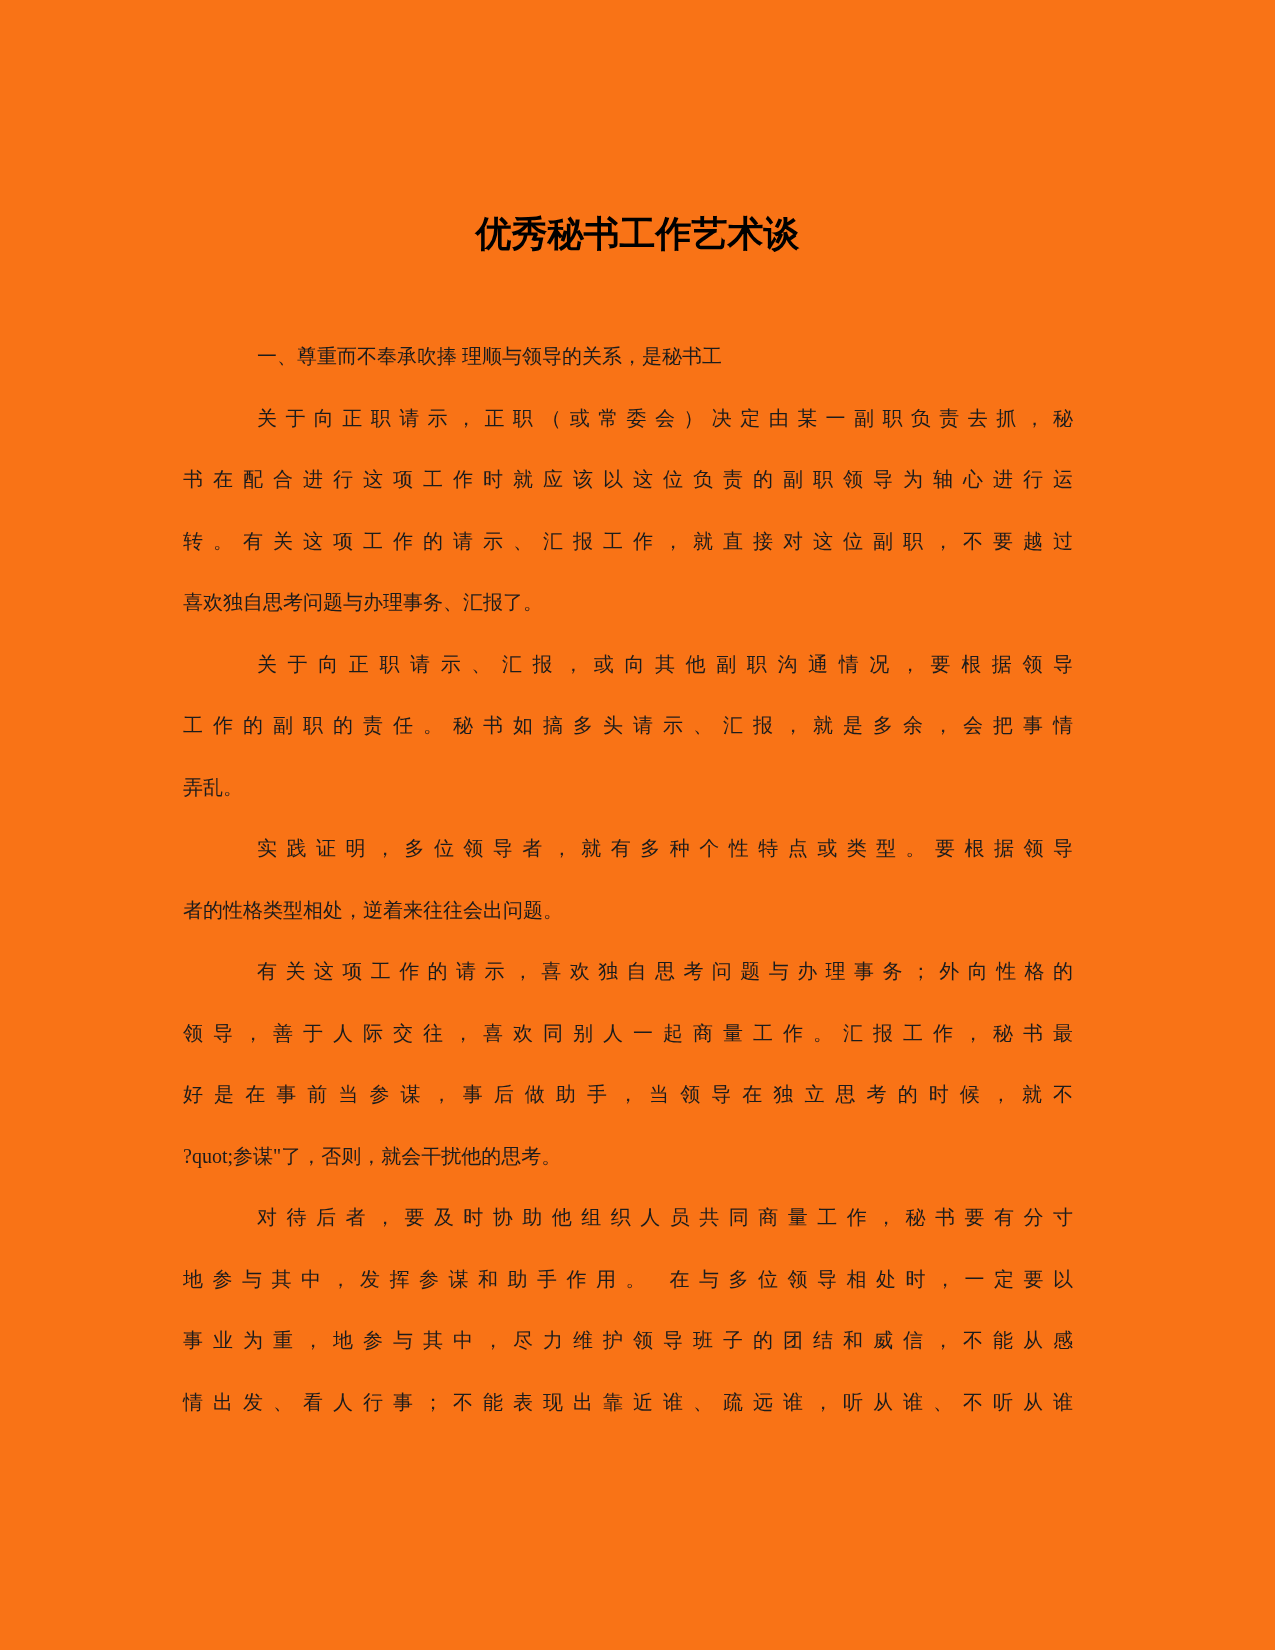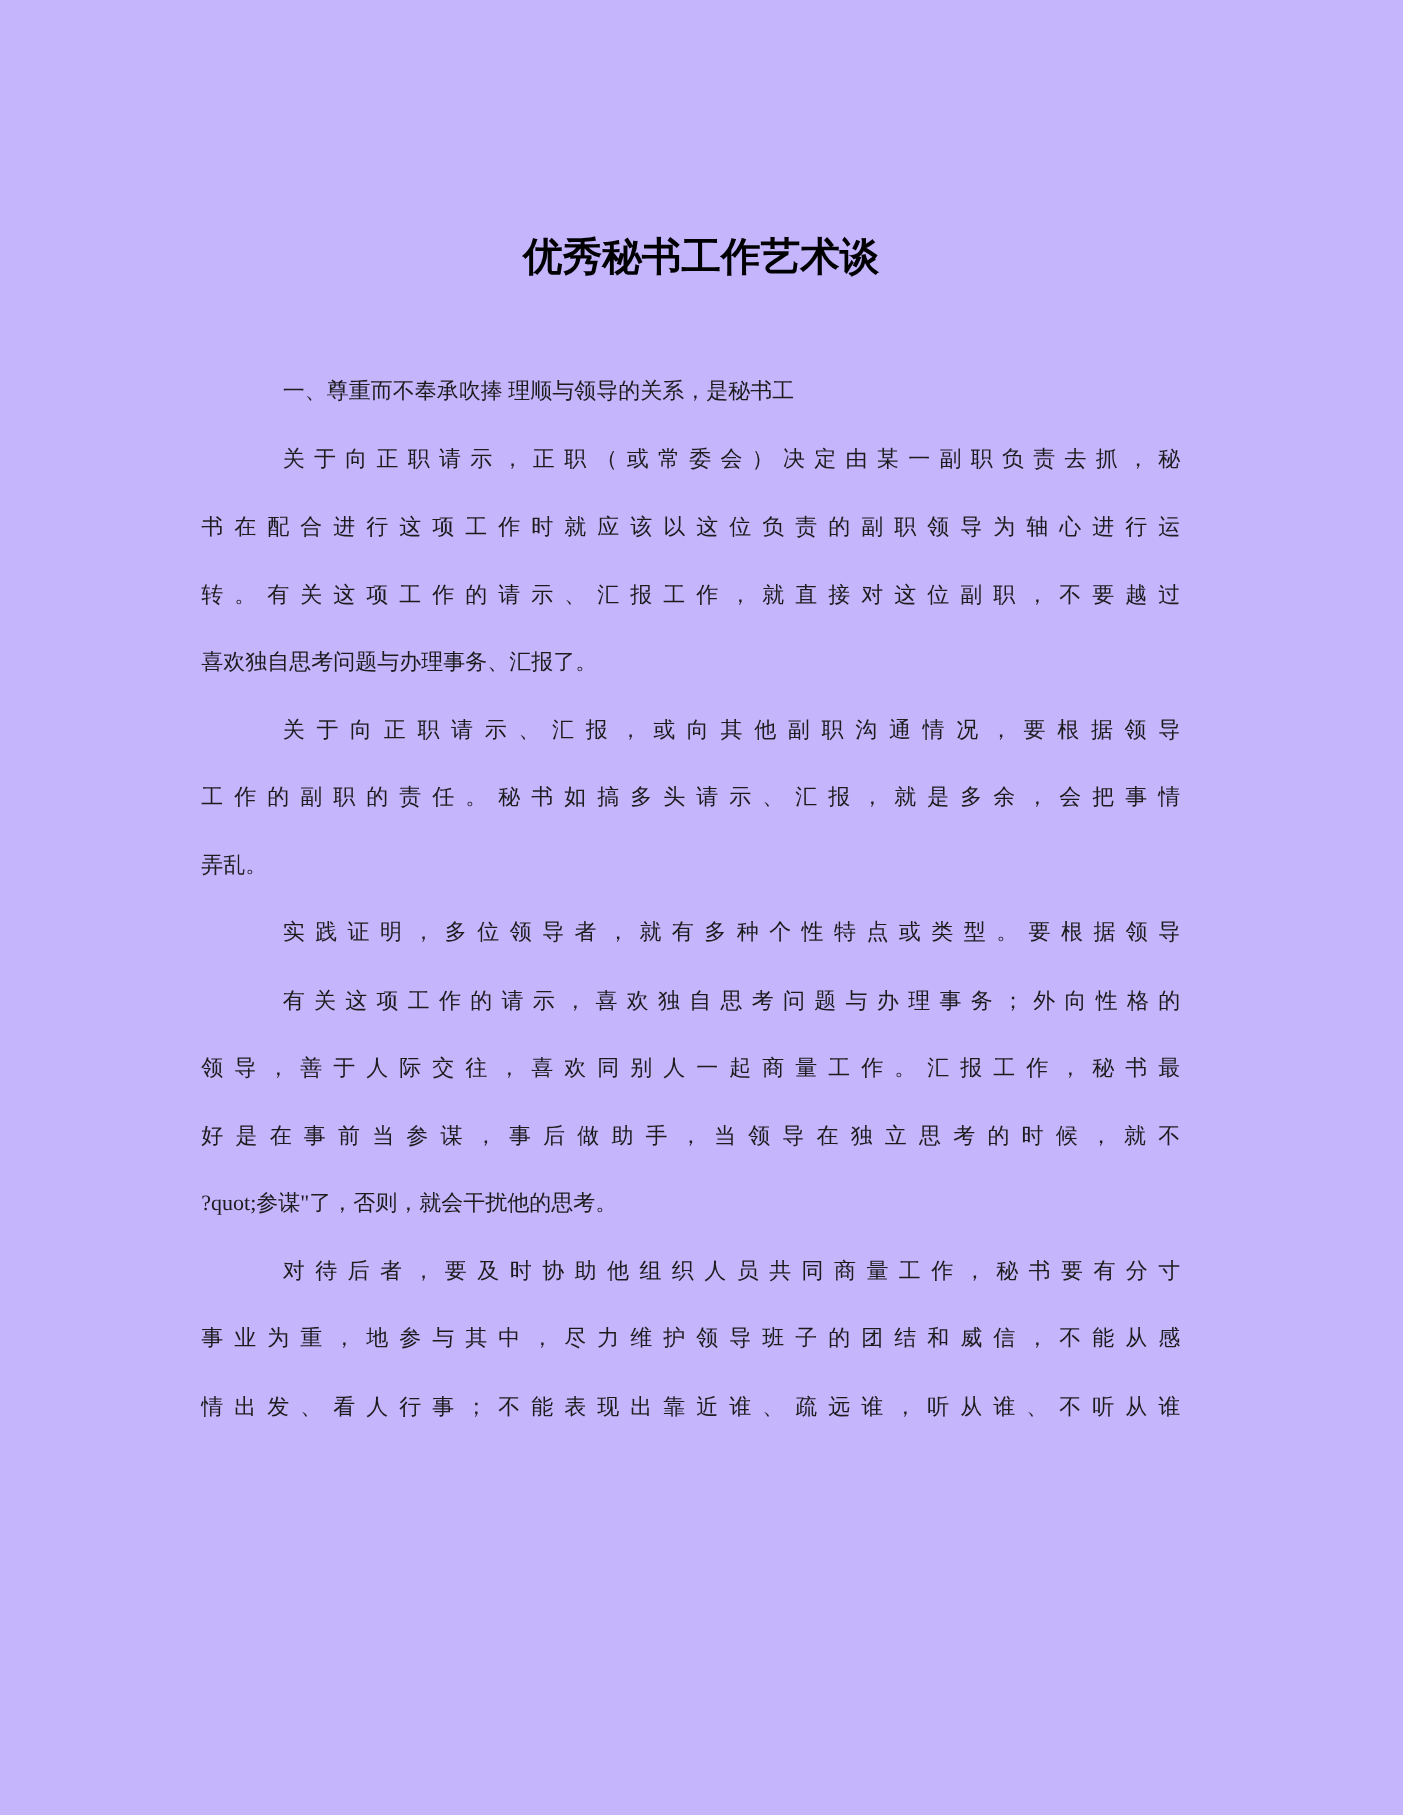--- a/index.html
+++ b/index.html
@@ -4,21 +4,21 @@
 <style>
   html, body {
     margin: 0;
     padding: 0;
     background: #ffffff;
   }
   .page {
     position: relative;
     width: 1275px;
     height: 1650px;
-    background: #c4b5fd;
+    background: #f97316;
     overflow: hidden;
     font-family: "Liberation Serif", serif;
   }
   .doc-title {
     position: absolute;
     top: 212px;
     left: 0;
     width: 100%;
     margin: 0;
     text-align: center;
@@ -58,21 +58,23 @@
   <section class="doc-body">
       <div class="line indent">一、尊重而不奉承吹捧 理顺与领导的关系，是秘书工</div>
       <div class="line indent justify">关于向正职请示，正职（或常委会）决定由某一副职负责去抓，秘</div>
       <div class="line justify">书在配合进行这项工作时就应该以这位负责的副职领导为轴心进行运</div>
       <div class="line justify">转。有关这项工作的请示、汇报工作，就直接对这位副职，不要越过</div>
       <div class="line">喜欢独自思考问题与办理事务、汇报了。</div>
       <div class="line indent justify">关于向正职请示、汇报，或向其他副职沟通情况，要根据领导</div>
       <div class="line justify">工作的副职的责任。秘书如搞多头请示、汇报，就是多余，会把事情</div>
       <div class="line">弄乱。</div>
       <div class="line indent justify">实践证明，多位领导者，就有多种个性特点或类型。要根据领导</div>
+      <div class="line">者的性格类型相处，逆着来往往会出问题。</div>
       <div class="line indent justify">有关这项工作的请示，喜欢独自思考问题与办理事务；外向性格的</div>
       <div class="line justify">领导，善于人际交往，喜欢同别人一起商量工作。汇报工作，秘书最</div>
       <div class="line justify">好是在事前当参谋，事后做助手，当领导在独立思考的时候，就不</div>
       <div class="line">?quot;参谋"了，否则，就会干扰他的思考。</div>
       <div class="line indent justify">对待后者，要及时协助他组织人员共同商量工作，秘书要有分寸</div>
+      <div class="line justify">地参与其中，发挥参谋和助手作用。 在与多位领导相处时，一定要以</div>
       <div class="line justify">事业为重，地参与其中，尽力维护领导班子的团结和威信，不能从感</div>
       <div class="line justify">情出发、看人行事；不能表现出靠近谁、疏远谁，听从谁、不听从谁</div>
     </section>
 </main>
 
 </body></html>

